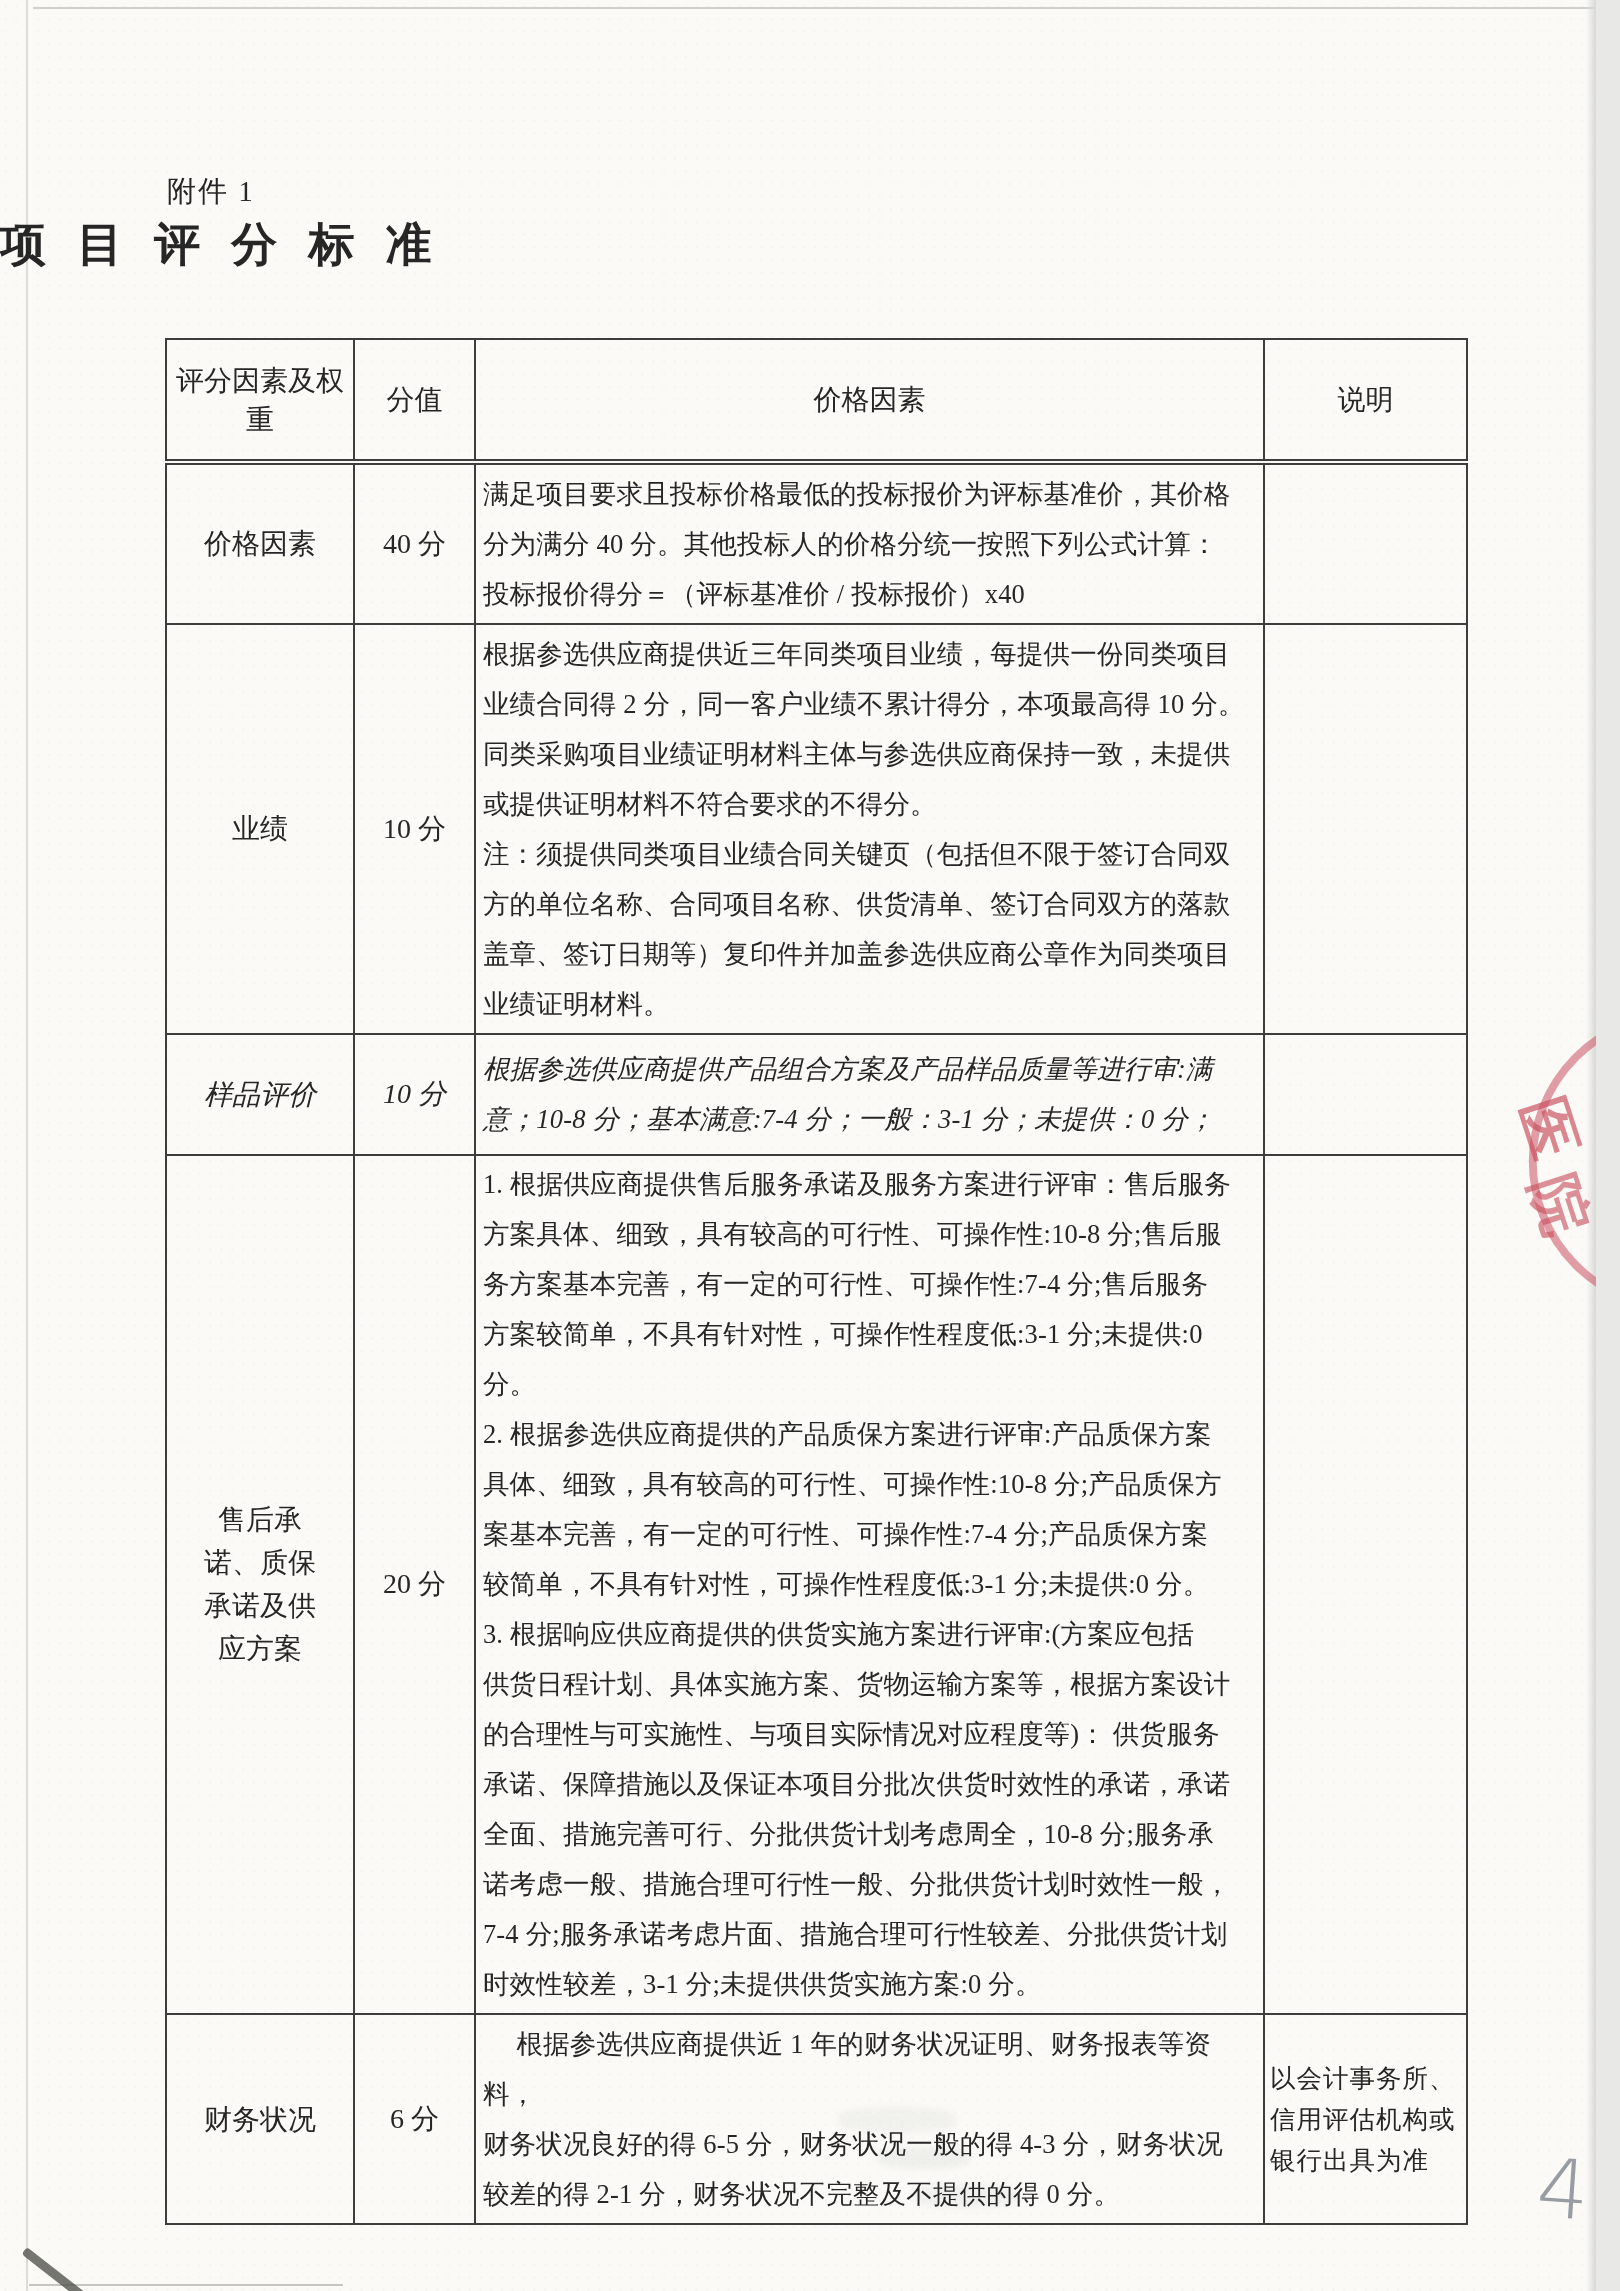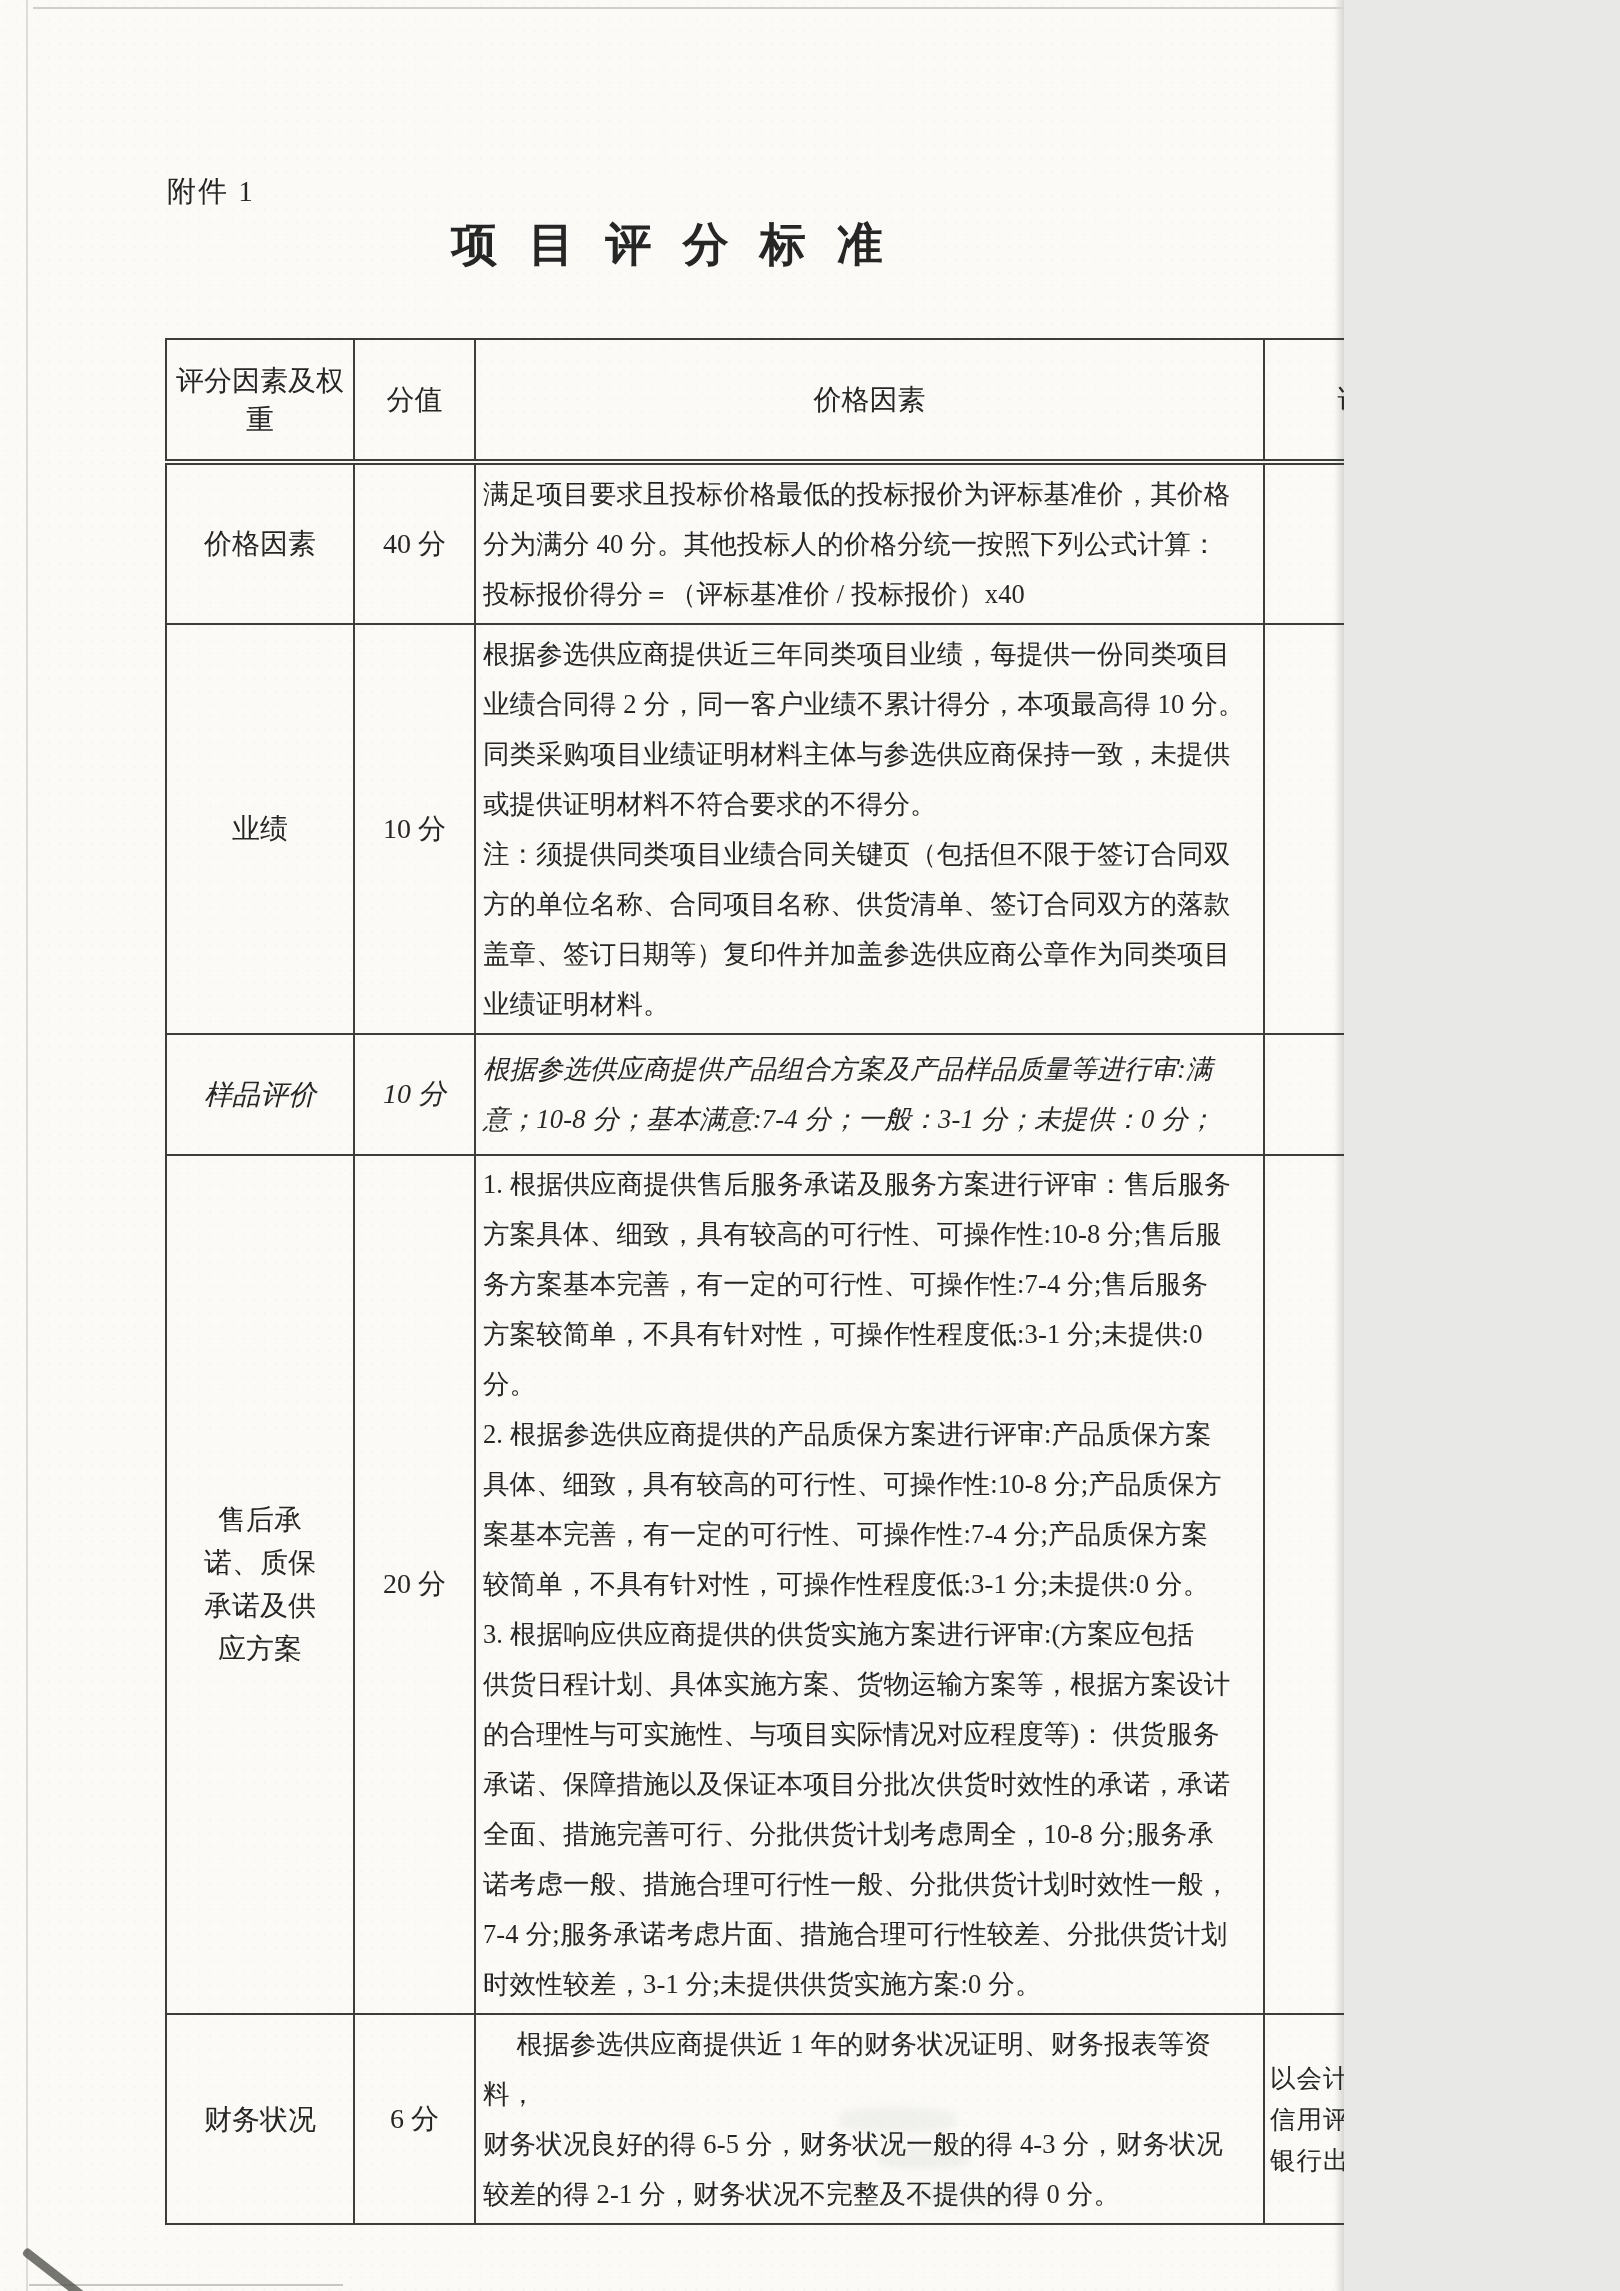--- a/index.html
+++ b/index.html
@@ -1,18 +1,18 @@
 <!DOCTYPE html>
 <html><head>
 <meta charset="utf-8">
 <style>
   html,body{margin:0;padding:0;background:#e8e8e6;}
   .page{
     position:relative;
-    width:1344px;height:2292px;
+    width:1596px;height:2292px;
     background:#fbfaf7;
     background-image:radial-gradient(rgba(0,0,0,0.022) 1px, transparent 1px);
     background-size:10.8px 12.7px;
     overflow:hidden;
     font-family:"Liberation Serif","DejaVu Serif",serif;
     color:#262626;
   }
   
   .edge-top{position:absolute;top:6.9px;left:33px;right:0;height:2px;background:#cfcfcb;}
   .edge-left{position:absolute;left:25.5px;top:0;width:2px;height:100%;background:#dddddа;background:#dcdcd8;}
@@ -26,21 +26,21 @@
   .smudge.s1{left:838px;top:2107px;width:118px;height:25.5px;opacity:.10;}
   .smudge.s2{left:877px;top:2147px;width:93px;height:21.6px;opacity:.12;}
   .smudge.s3{left:912px;top:2184px;width:108px;height:23.5px;opacity:.10;}
 
   .attachment{
     position:absolute;left:167px;top:172px;
     font-size:29px;letter-spacing:2px;
   }
   .title{
     position:absolute;left:0;top:214px;width:100%;
-    margin:0;text-align:center;
+    margin:0;text-align:left;
     font-size:46px;font-weight:bold;letter-spacing:9.8px;
   }
 
   table.scoring{
     position:absolute;left:165px;top:338px;
     width:1301px;
     border-collapse:collapse;
     table-layout:fixed;
     font-size:26.5px;
   }

